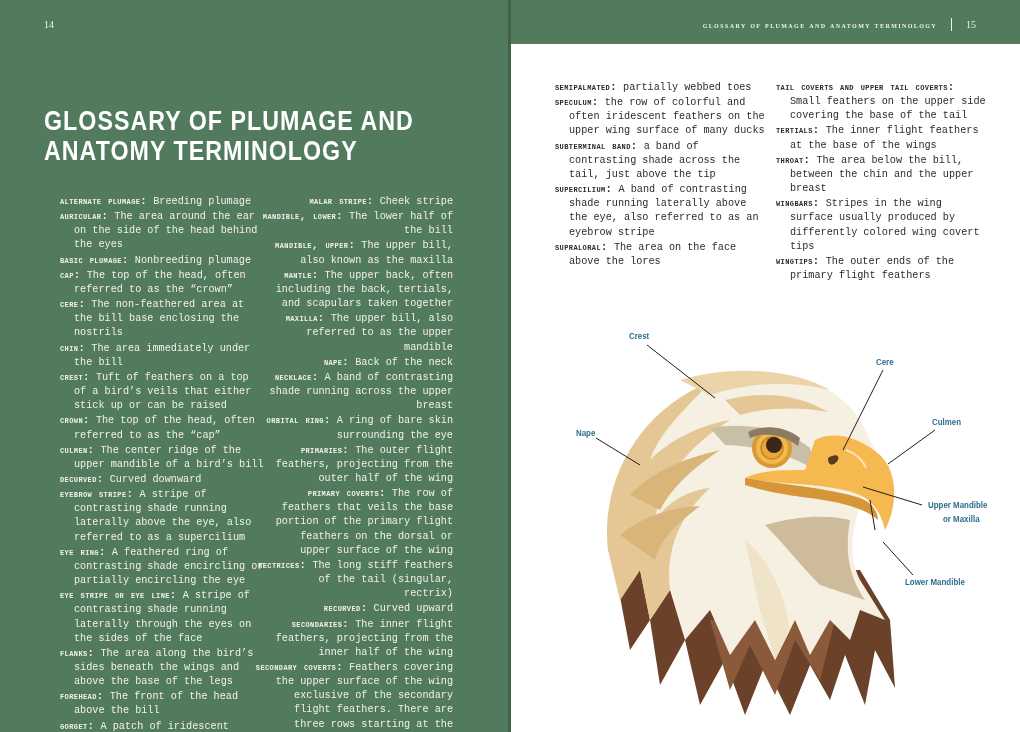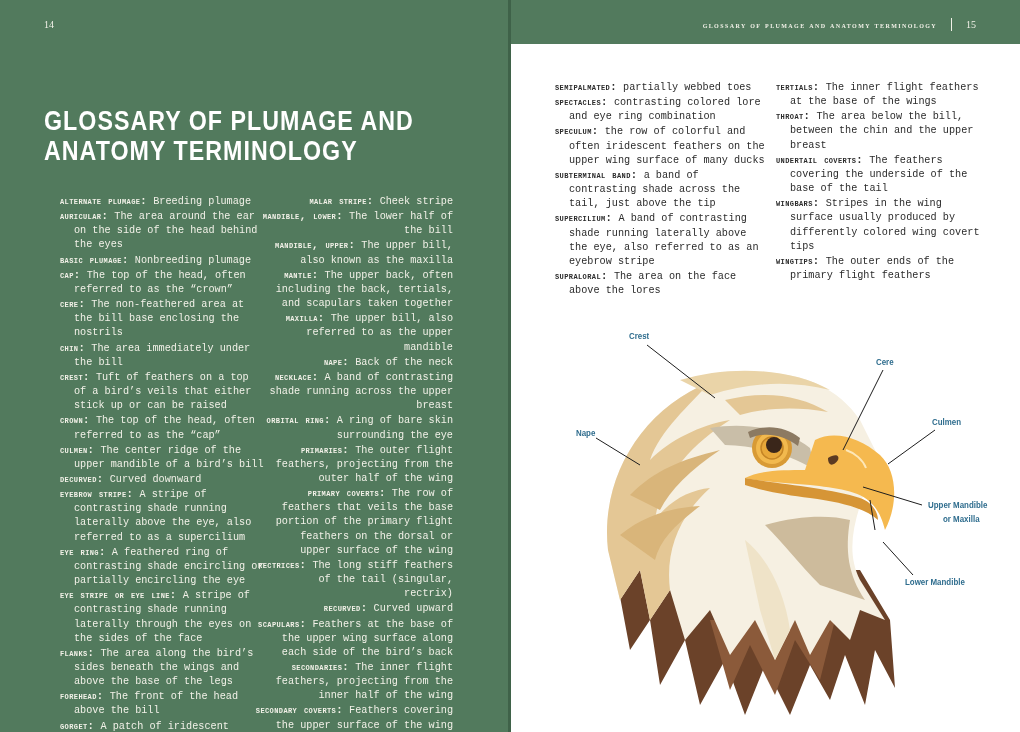--- a/index.html
+++ b/index.html
@@ -109,45 +109,43 @@
         <p class="entry"><span class="term">Mandible, upper:</span><span> The upper bill, also known as the maxilla</span></p>
         <p class="entry"><span class="term">Mantle:</span><span> The upper back, often including the back, tertials, and scapulars taken together</span></p>
         <p class="entry"><span class="term">Maxilla:</span><span> The upper bill, also referred to as the upper mandible</span></p>
         <p class="entry"><span class="term">Nape:</span><span> Back of the neck</span></p>
         <p class="entry"><span class="term">Necklace:</span><span> A band of contrasting shade running across the upper breast</span></p>
         <p class="entry"><span class="term">Orbital ring:</span><span> A ring of bare skin surrounding the eye</span></p>
         <p class="entry"><span class="term">Primaries:</span><span> The outer flight feathers, projecting from the outer half of the wing</span></p>
         <p class="entry"><span class="term">Primary coverts:</span><span> The row of feathers that veils the base portion of the primary flight feathers on the dorsal or upper surface of the wing</span></p>
         <p class="entry"><span class="term">Rectrices:</span><span> The long stiff feathers of the tail (singular, rectrix)</span></p>
         <p class="entry"><span class="term">Recurved:</span><span> Curved upward</span></p>
-        <p class="entry"><span class="term">Scapulars:</span><span> Feathers at the base of the upper wing surface along each side of the bird’s back</span></p>
         <p class="entry"><span class="term">Secondaries:</span><span> The inner flight feathers, projecting from the inner half of the wing</span></p>
         <p class="entry"><span class="term">Secondary coverts:</span><span> Feathers covering the upper surface of the wing exclusive of the secondary flight feathers. There are three rows starting at the leading edge of the wing: lesser secondary coverts, median secondary coverts, and greater secondary coverts</span></p>
       </div>
   </div>
   <div class="gutter"></div>
 
   <div class="page-right"></div>
   <div class="right-header"></div>
   <div class="running-head">Glossary of Plumage and Anatomy Terminology</div>
   <div class="head-sep"></div>
   <div class="page-num-right">15</div>
 
   <div class="gl-col c3">
       <p class="entry"><span class="term">Semipalmated:</span><span> partially webbed toes</span></p>
-      <p class="entry"><span class="term">Spectacles:</span><span> contrasting colored lore and eye ring combination</span></p>
       <p class="entry"><span class="term">Speculum:</span><span> the row of colorful and often iridescent feathers on the upper wing surface of many ducks</span></p>
       <p class="entry"><span class="term">Subterminal band:</span><span> a band of contrasting shade across the tail, just above the tip</span></p>
       <p class="entry"><span class="term">Supercilium:</span><span> A band of contrasting shade running laterally above the eye, also referred to as an eyebrow stripe</span></p>
       <p class="entry"><span class="term">Supraloral:</span><span> The area on the face above the lores</span></p>
     </div>
   <div class="gl-col c4">
+      <p class="entry"><span class="term">Tail coverts and upper tail coverts:</span><span> Small feathers on the upper side covering the base of the tail</span></p>
       <p class="entry"><span class="term">Tertials:</span><span> The inner flight feathers at the base of the wings</span></p>
       <p class="entry"><span class="term">Throat:</span><span> The area below the bill, between the chin and the upper breast</span></p>
-      <p class="entry"><span class="term">Undertail coverts:</span><span> The feathers covering the underside of the base of the tail</span></p>
       <p class="entry"><span class="term">Wingbars:</span><span> Stripes in the wing surface usually produced by differently colored wing covert tips</span></p>
       <p class="entry"><span class="term">Wingtips:</span><span> The outer ends of the primary flight feathers</span></p>
     </div>
 
   <div class="diagram">
     <svg width="460" height="410" viewBox="0 0 460 410">
 
       <path d="M55 250 L70 330 L90 300 L100 365 L125 320 L140 385 L165 340 L185 395 L205 345 L230 395 L250 345 L270 380 L285 335 L305 385 L315 330 L335 368 L330 300 L300 250 Z" fill="#6b4229"></path>
       <path d="M150 300 L170 370 L190 325 L215 375 L235 320 L260 360 L275 300 Z" fill="#8b5a3a"></path>
 

